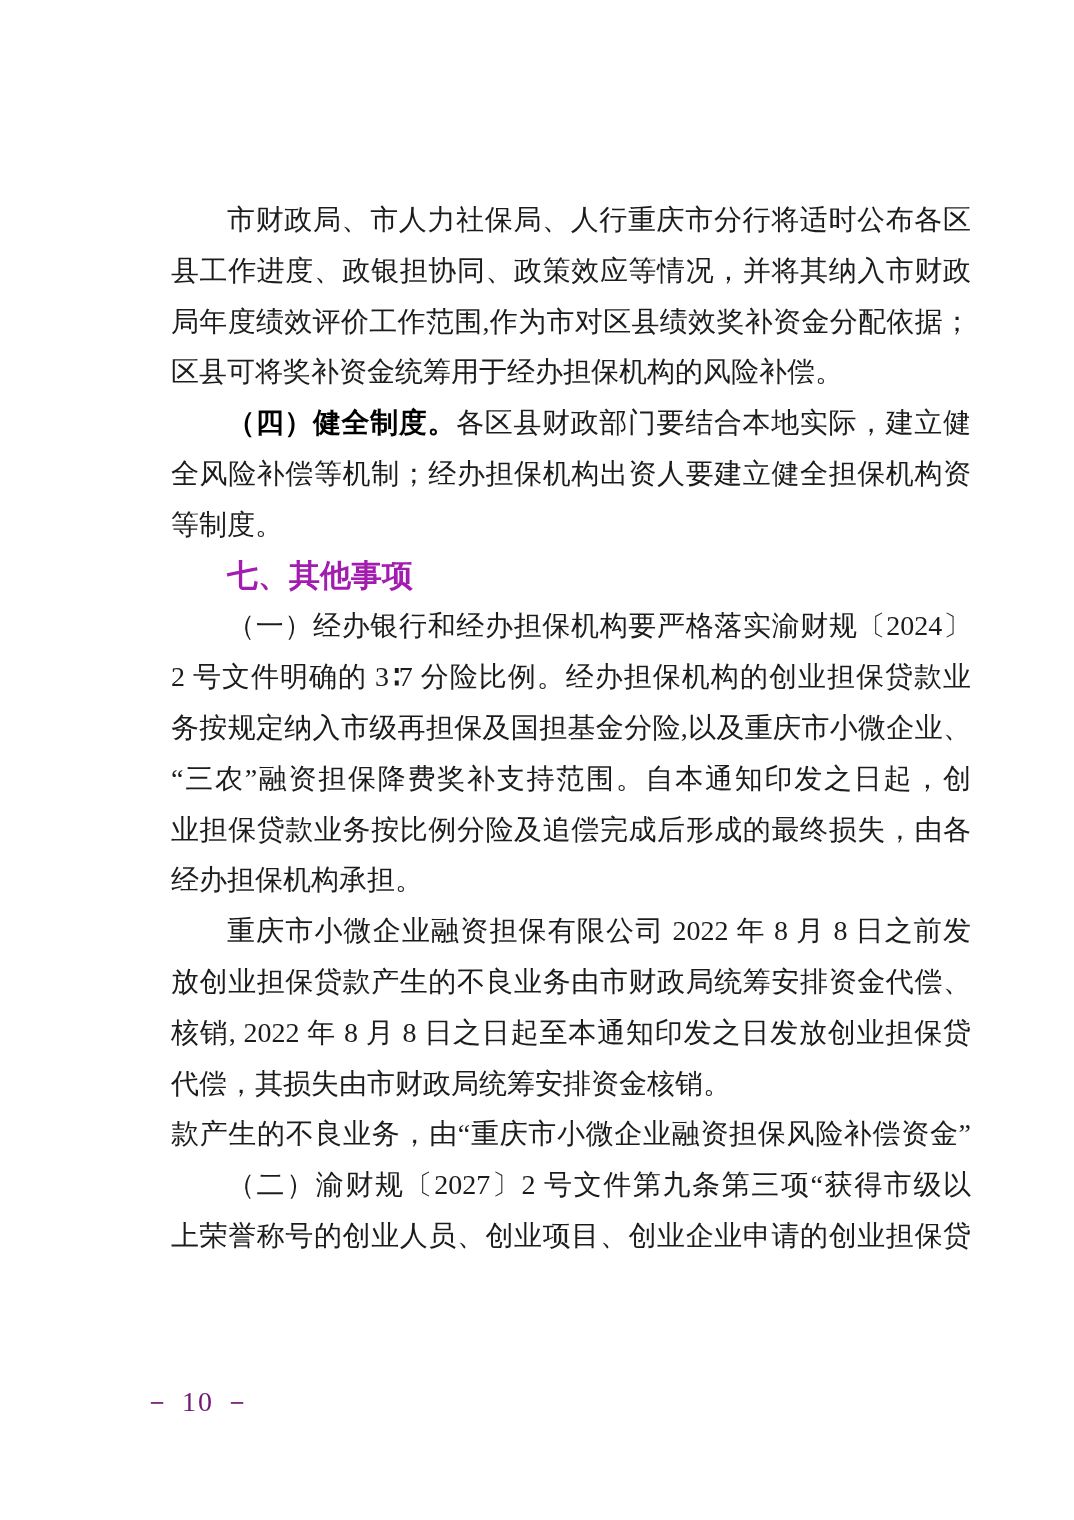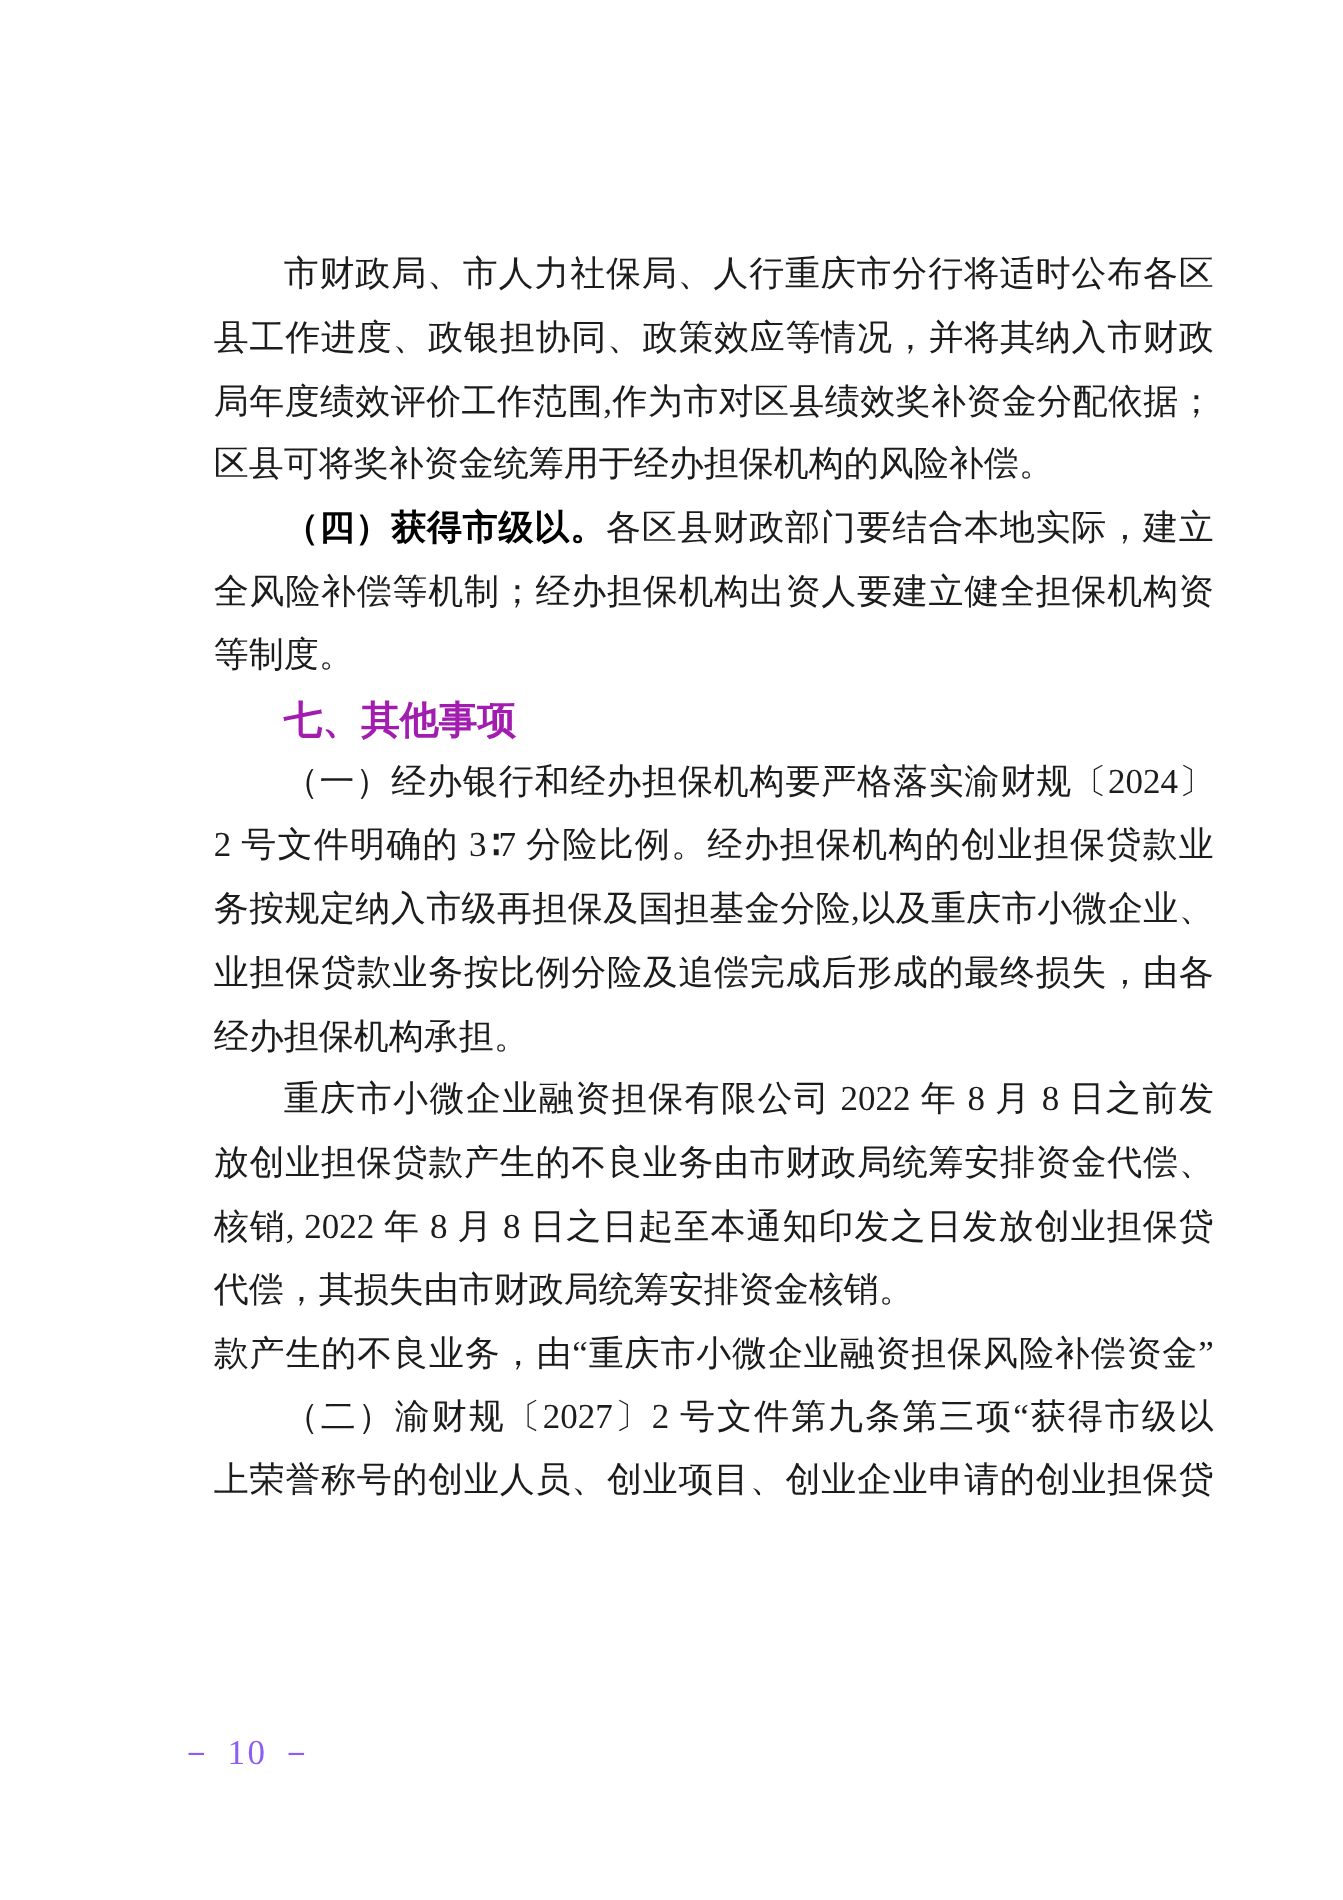--- a/index.html
+++ b/index.html
@@ -53,49 +53,50 @@
     text-indent: 56px;
     text-align: left;
     overflow: hidden;
   }
   .page-footer {
     position: absolute;
     left: 143px;
     top: 1383px;
     font-family: "Liberation Serif", "DejaVu Serif", serif;
     font-size: 28px;
-    color: #8b5cf6;
+    color: #701a75;
     letter-spacing: 2px;
   }
 </style>
 </head>
 <body>
 
 <div class="page">
   <div class="content">
 
     <div>
       <div class="ln indent">市财政局、市人力社保局、人行重庆市分行将适时公布各区</div>
       <div class="ln">县工作进度、政银担协同、政策效应等情况，并将其纳入市财政</div>
       <div class="ln">局年度绩效评价工作范围,作为市对区县绩效奖补资金分配依据；</div>
       <div class="ln end">区县可将奖补资金统筹用于经办担保机构的风险补偿。</div>
     </div>
 
     <div>
-      <div class="ln indent"><span class="lead-bold">（四）获得市级以。</span><span>各区县财政部门要结合本地实际，建立健</span></div>
+      <div class="ln indent"><span class="lead-bold">（四）健全制度。</span><span>各区县财政部门要结合本地实际，建立健</span></div>
       <div class="ln">全风险补偿等机制；经办担保机构出资人要建立健全担保机构资</div>
       <div class="ln end">等制度。</div>
     </div>
 
     <div class="section-heading">七、其他事项</div>
 
     <div>
       <div class="ln indent">（一）经办银行和经办担保机构要严格落实渝财规〔2024〕</div>
       <div class="ln">2 号文件明确的 3∶7 分险比例。经办担保机构的创业担保贷款业</div>
       <div class="ln">务按规定纳入市级再担保及国担基金分险,以及重庆市小微企业、</div>
+      <div class="ln">“三农”融资担保降费奖补支持范围。自本通知印发之日起，创</div>
       <div class="ln">业担保贷款业务按比例分险及追偿完成后形成的最终损失，由各</div>
       <div class="ln end">经办担保机构承担。</div>
     </div>
 
     <div>
       <div class="ln indent">重庆市小微企业融资担保有限公司 2022 年 8 月 8 日之前发</div>
       <div class="ln">放创业担保贷款产生的不良业务由市财政局统筹安排资金代偿、</div>
       <div class="ln">核销, 2022 年 8 月 8 日之日起至本通知印发之日发放创业担保贷</div>
       <div class="ln end">代偿，其损失由市财政局统筹安排资金核销。</div>
       <div class="ln">款产生的不良业务，由“重庆市小微企业融资担保风险补偿资金”</div>

